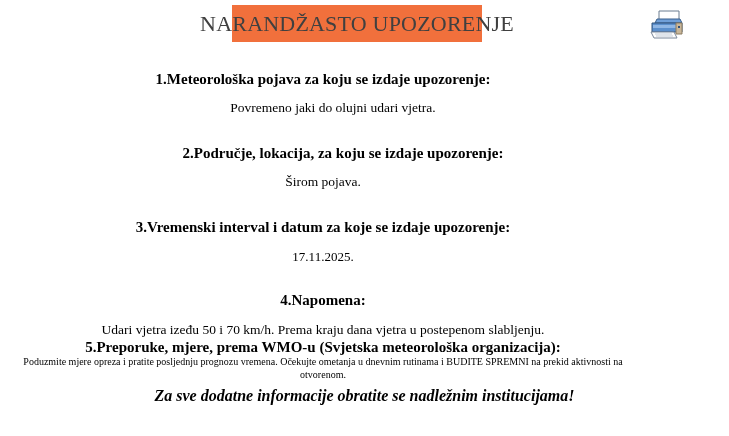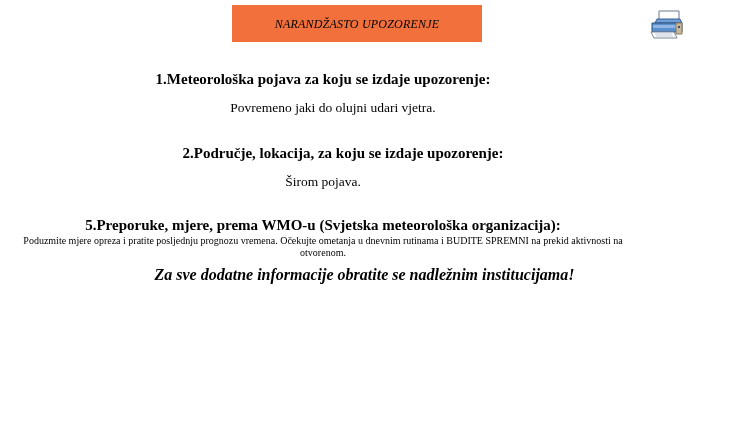--- a/index.html
+++ b/index.html
@@ -38,26 +38,25 @@
     top: 5px;
     width: 250px;
     height: 37px;
     background: #f1703c;
     display: flex;
     align-items: center;
     justify-content: center;
     box-sizing: border-box;
   }
   .title-banner-text {
-    font-size: 12px;
+    font-size: 22px;
     line-height: 1;
     letter-spacing: 0.2px;
-    color: #000000;
+    color: #404040;
     white-space: nowrap;
-    font-style: italic;
   }
 
   .printer-icon-wrap {
     position: absolute;
     left: 646px;
     top: 8px;
     width: 40px;
     height: 34px;
   }
   .printer-icon-wrap svg { display: block; }
@@ -92,21 +91,21 @@
 
   .s2-h { margin-top: 28px; padding-left: 40px; }
   .s2-b { margin-top: 12px; }
 
   .s3-h { margin-top: 28px; }
   .s3-b { margin-top: 12px; font-size: 13px; }
 
   .s4-h { margin-top: 27px; }
   .s4-b { margin-top: 13px; }
 
-  .s5-h { margin-top: 26px; }
+  .s5-h { }
   .s5-b {
     font-size: 10px;
     line-height: 1.25;
     padding: 0 2px;
   }
 
   .footer-note {
     margin-top: 6px;
     text-align: center;
     font-weight: bold;
@@ -158,21 +157,29 @@
     <div class="section">
       <div class="sec-heading s1-h">1.Meteorološka pojava za koju se izdaje upozorenje:</div>
       <div class="sec-body s1-b">Povremeno jaki do olujni udari vjetra.</div>
     </div>
 
     <div class="section">
       <div class="sec-heading s2-h">2.Područje, lokacija, za koju se izdaje upozorenje:</div>
       <div class="sec-body s2-b">Širom pojava.</div>
     </div>
 
+    <div class="section">
+      <div class="sec-heading s3-h">3.Vremenski interval i datum za koje se izdaje upozorenje:</div>
+      <div class="sec-body s3-b">17.11.2025.</div>
+    </div>
 
+    <div class="section">
+      <div class="sec-heading s4-h">4.Napomena:</div>
+      <div class="sec-body s4-b">Udari vjetra izeđu 50 i 70 km/h. Prema kraju dana vjetra u postepenom slabljenju.</div>
+    </div>
 
     <div class="section">
       <div class="sec-heading s5-h">5.Preporuke, mjere, prema WMO-u (Svjetska meteorološka organizacija):</div>
       <div class="sec-body s5-b">Poduzmite mjere opreza i pratite posljednju prognozu vremena. Očekujte ometanja u dnevnim rutinama i BUDITE SPREMNI na prekid aktivnosti na otvorenom.</div>
     </div>
 
     <div class="footer-note">Za sve dodatne informacije obratite se nadležnim institucijama!</div>
 
   </div>
 

